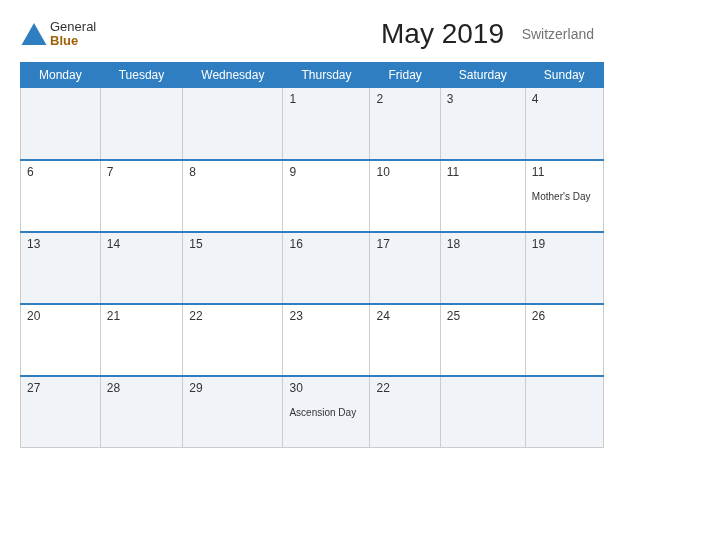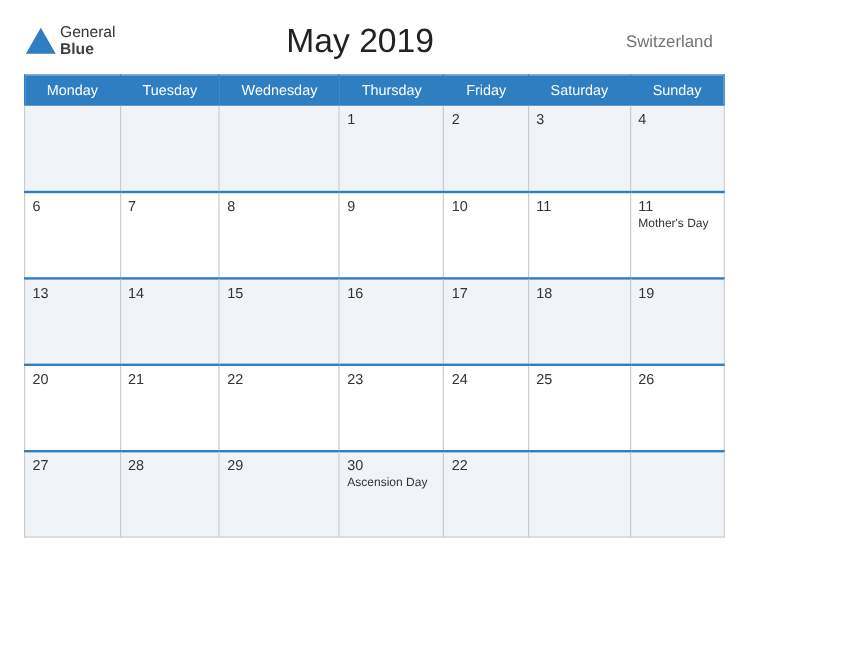--- a/index.html
+++ b/index.html
@@ -32,33 +32,33 @@
       color: #333;
       line-height: 1.1;
     }
     .logo-text .general {
       display: block;
       font-weight: normal;
       color: #333;
     }
     .logo-text .blue {
       display: block;
-      color: #404040;
+      color: #a16207;
       font-weight: bold;
     }
     .logo-icon {
       width: 28px;
       height: 28px;
       margin-right: 2px;
     }
     .month-title {
       font-size: 28px;
       font-weight: normal;
       color: #222;
-      text-align: center;
+      text-align: right;
       flex: 1;
     }
     .country {
       font-size: 14px;
       color: #737373;
       text-align: right;
       min-width: 90px;
     }
     .calendar {
       width: 100%;
@@ -92,21 +92,21 @@
       background: #fff;
     }
     .day-num {
       font-size: 12px;
       color: #333;
       display: block;
     }
     .event {
       font-size: 10px;
       color: #333;
-      margin-top: 2px;
+      margin-top: 12px;
       display: block;
     }
     .top-border-row td {
       border-top: 2px solid #2e7ec1 !important;
     }
   </style>
 </head>
 <body>
 
 <div class="page">

